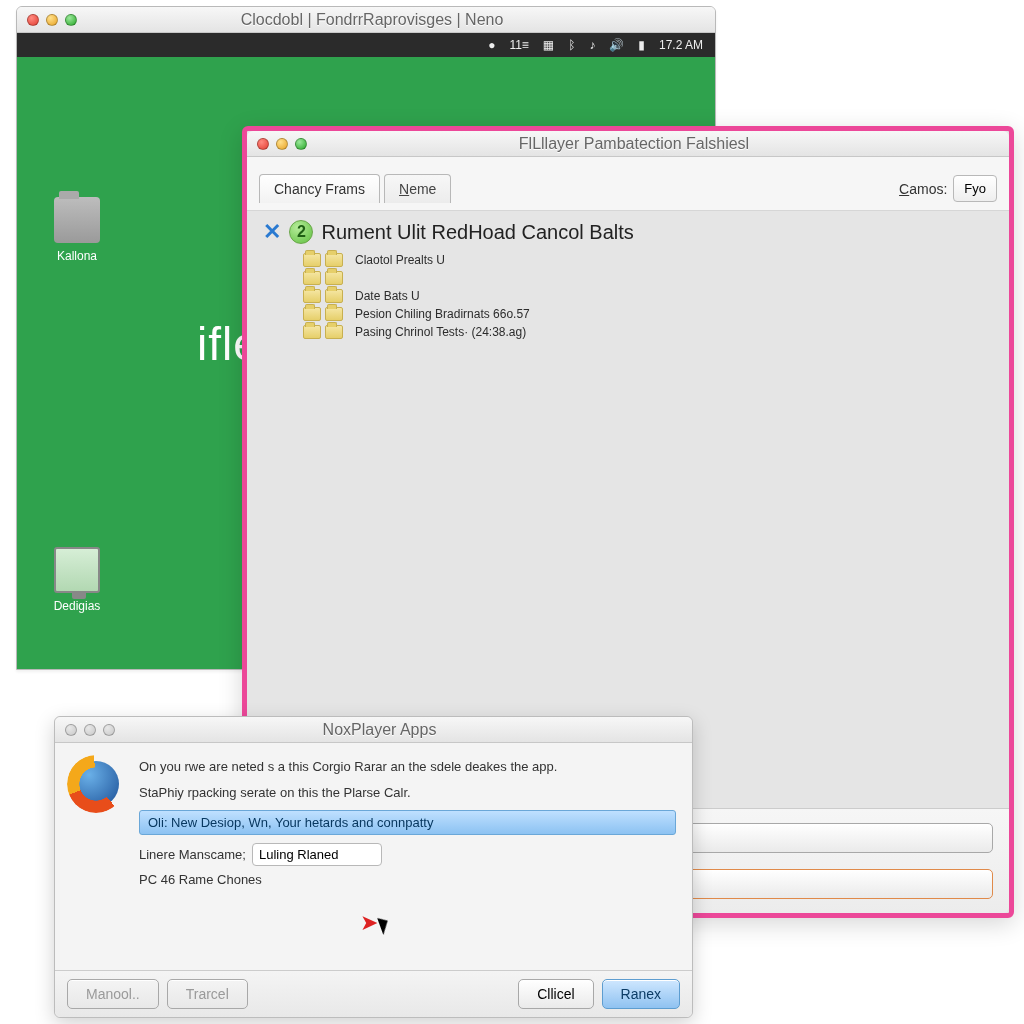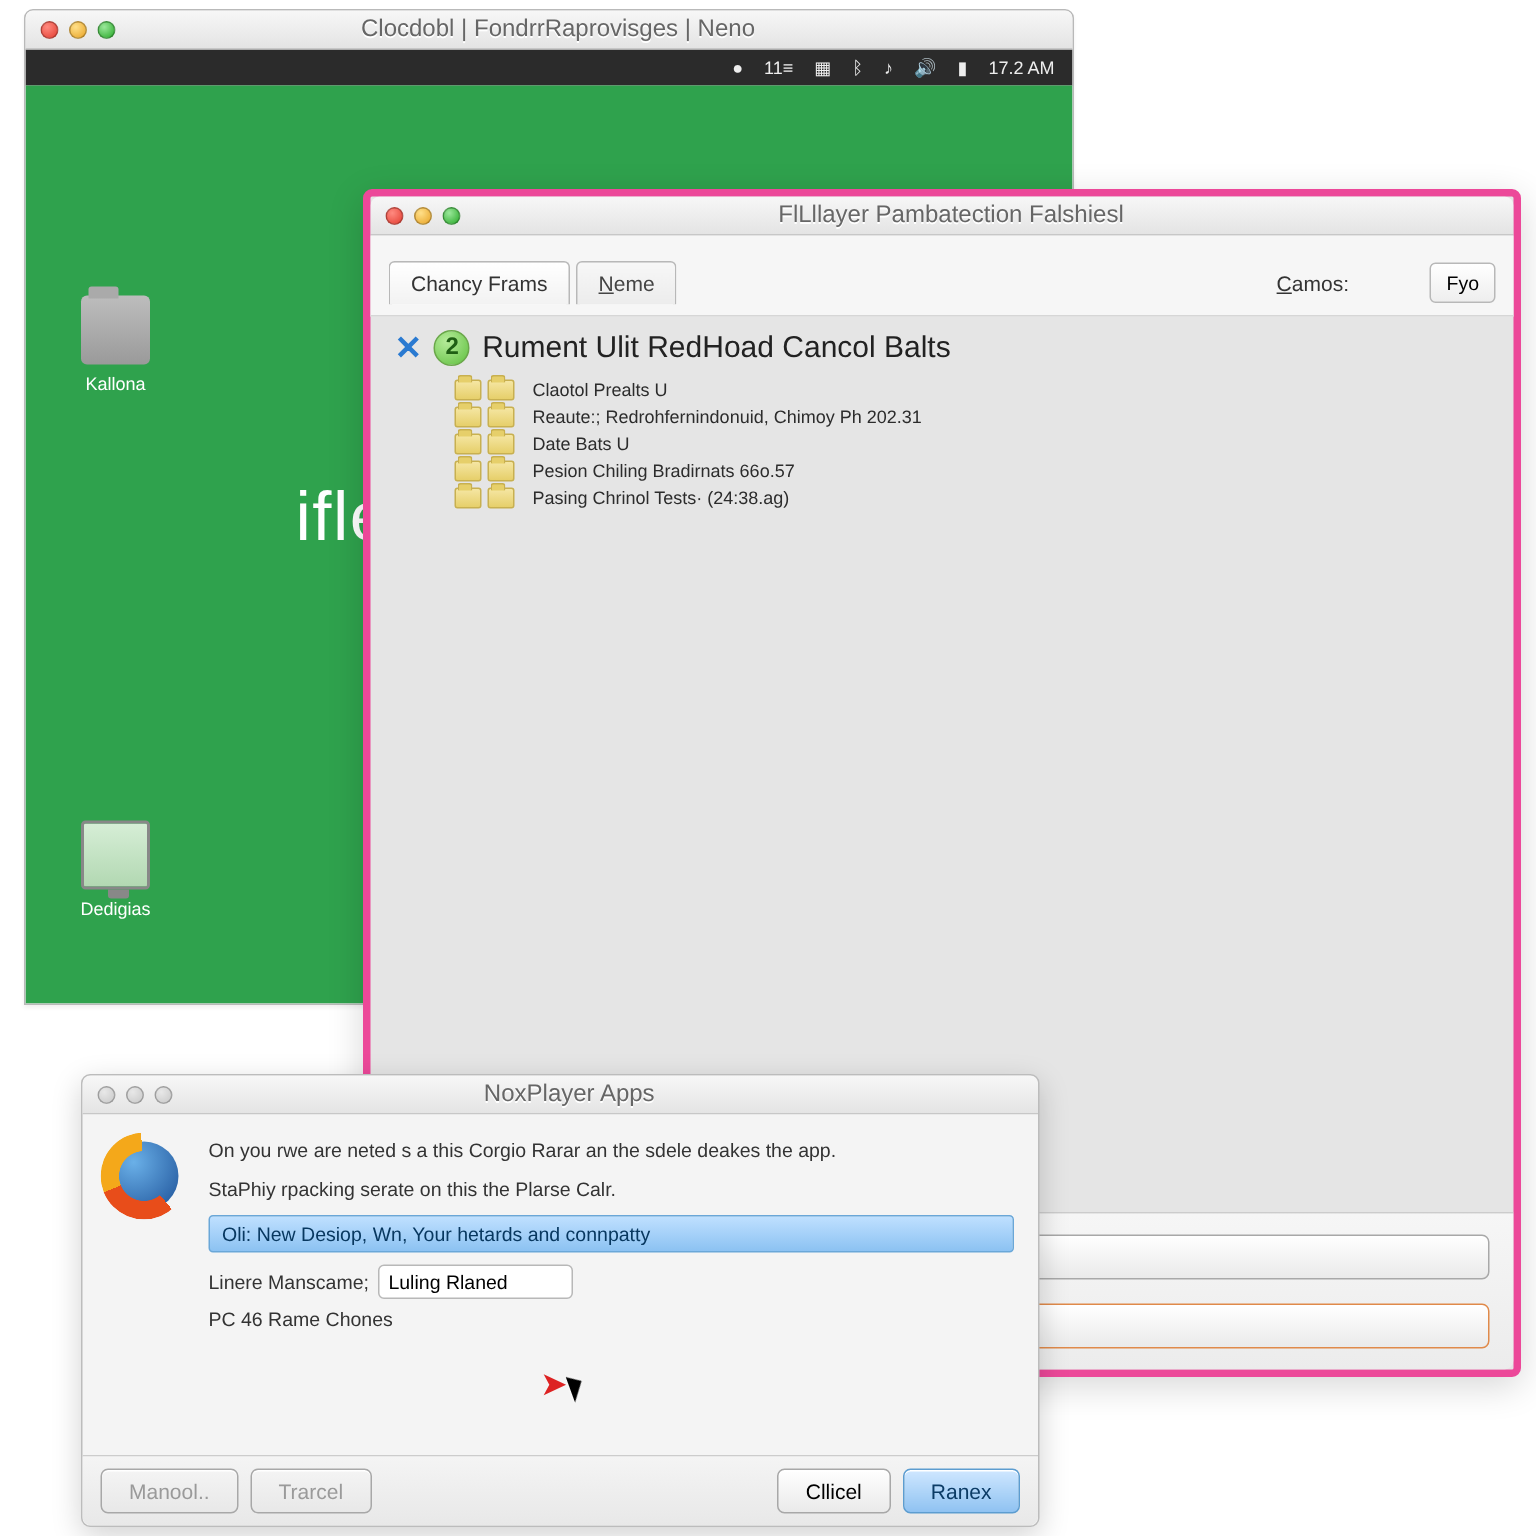--- a/index.html
+++ b/index.html
@@ -98,21 +98,21 @@
     border-radius:4px 4px 0 0; font-size:14px; color:#333;
     margin-right:4px; cursor:pointer;
   }
   .tab.secondary{background:linear-gradient(#f7f7f7,#ececec); color:#444;}
   .tab .ul{text-decoration:underline;}
   .toolbar .spacer{flex:1;}
   .toolbar .rlabel{font-size:14px; color:#333; margin-right:6px;}
   .toolbar .rlabel .ul{text-decoration:underline;}
   .small-btn{
     padding:5px 10px; border:1px solid #b8b8b8; border-radius:4px;
-    background:linear-gradient(#fff,#eee); font-size:13px; cursor:pointer;margin-left:48px;
+    background:linear-gradient(#fff,#eee); font-size:13px; cursor:pointer;
   }
 
   .content-head{
     display:flex; align-items:center; gap:8px;
     padding:8px 16px 4px 16px; font-size:20px; color:#222;
   }
   .x-icon{color:#2a7ad1; font-weight:bold; font-size:22px;}
   .num-badge{
     width:24px; height:24px; border-radius:50%;
     background:radial-gradient(circle at 35% 30%,#b6ec9a,#5fbf3f);
@@ -279,21 +279,20 @@
           <span class="fld"></span>
           <span class="fld"></span>
         </span>
       <span>Claotol Prealts U</span>
     </div>
     <div class="row">
       <span class="folders">
           <span class="fld"></span>
           <span class="fld"></span>
         </span>
-      <span>Reaute:; Redrohfernindonuid, Chimoy Ph 202.31</span>
     </div>
     <div class="row">
       <span class="folders">
           <span class="fld"></span>
           <span class="fld"></span>
         </span>
       <span>Date Bats U</span>
     </div>
     <div class="row">
       <span class="folders">

